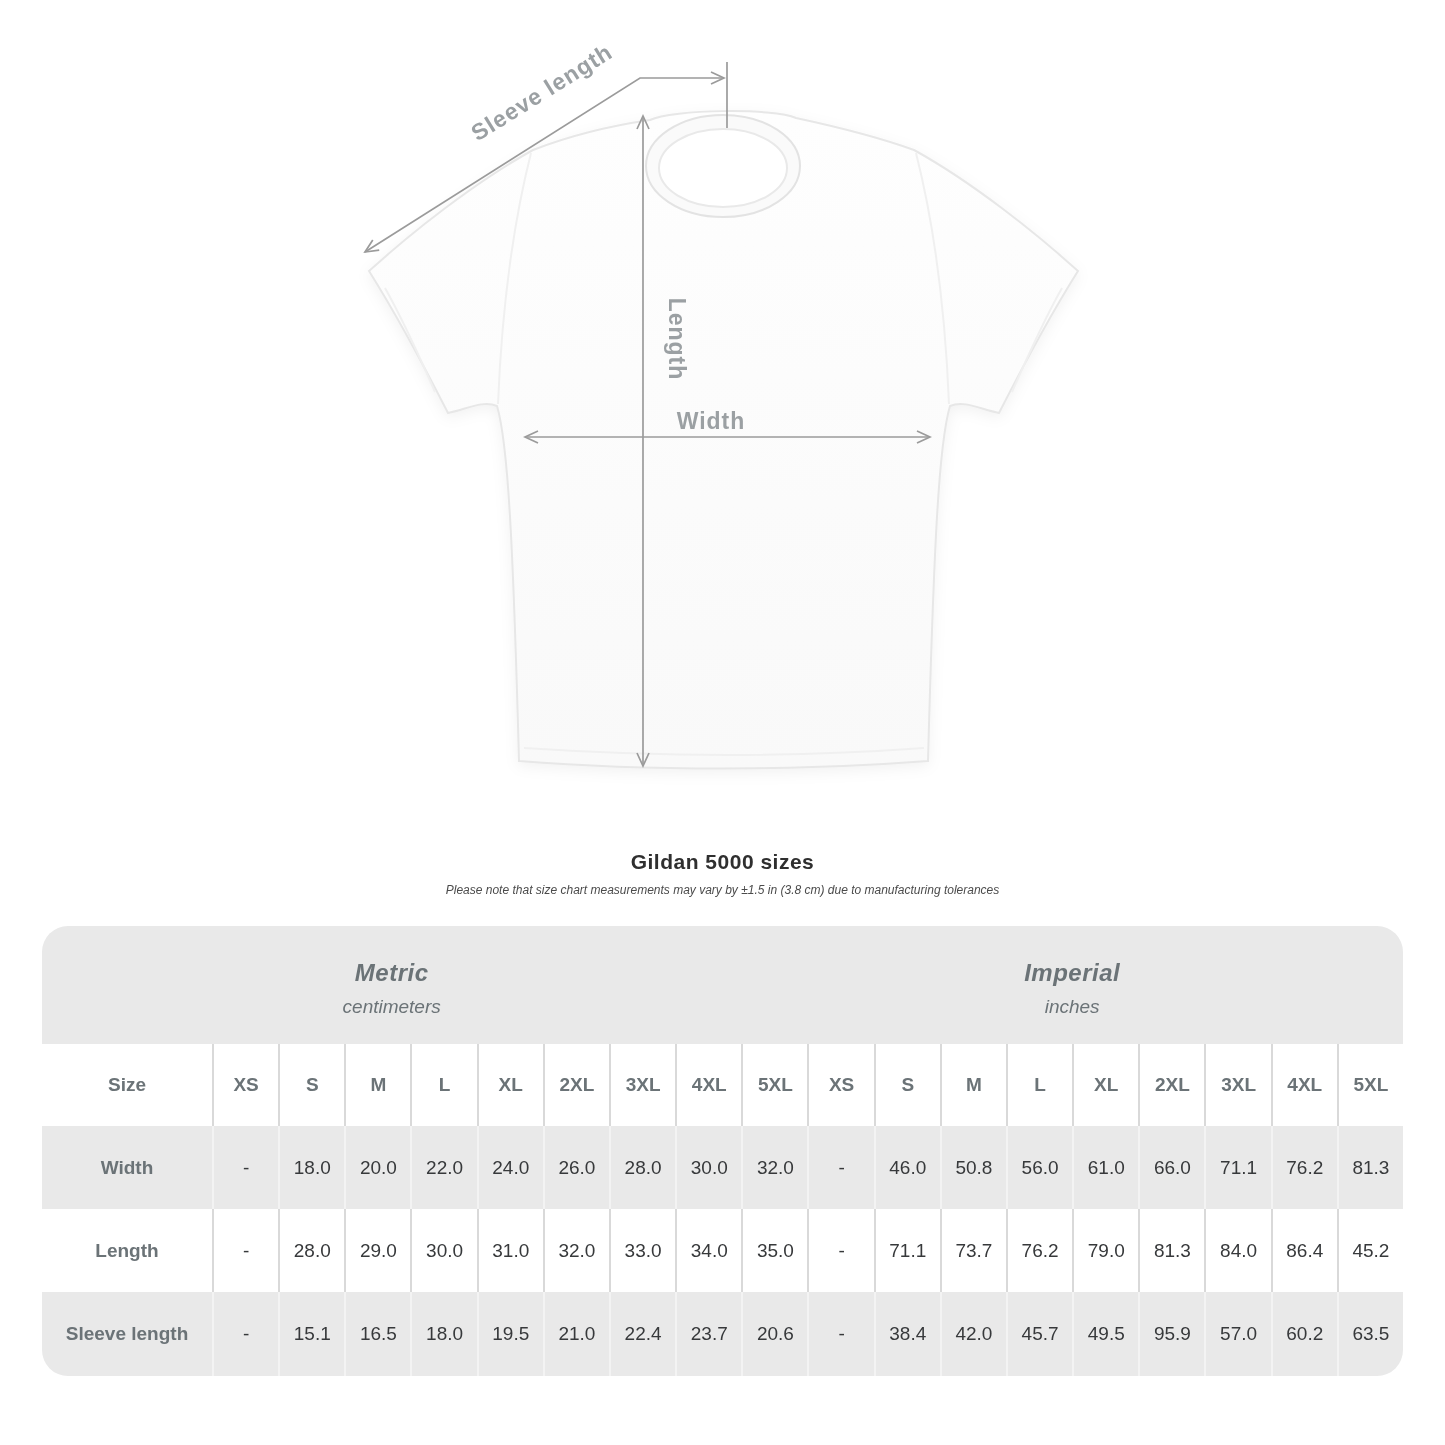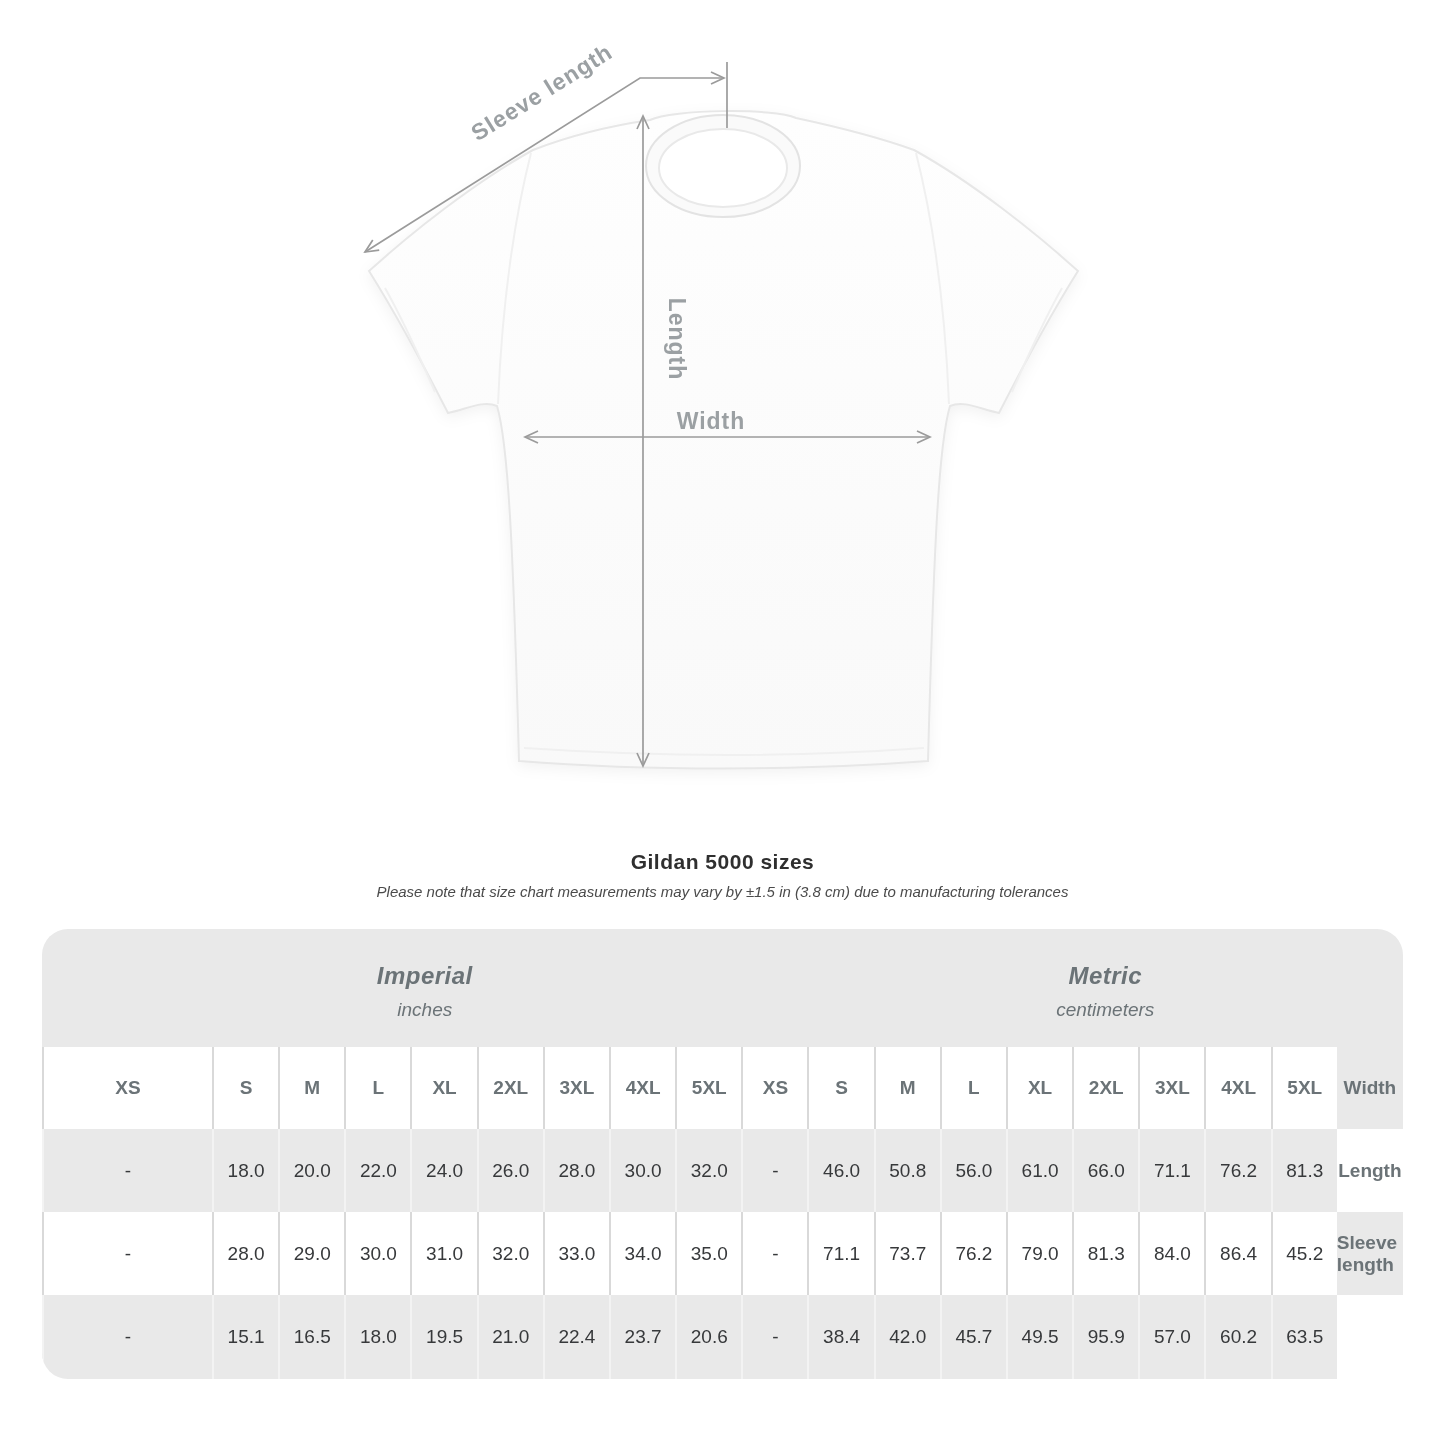--- a/index.html
+++ b/index.html
@@ -32,21 +32,21 @@
   .title-block { text-align: center; }
   .page-title {
     margin: 4px 0 0 0;
     font-size: 21px;
     font-weight: bold;
     color: #2f2f2f;
     letter-spacing: 0.5px;
   }
   .page-subtitle {
     margin: 9px 0 0 0;
-    font-size: 15px;
+    font-size: 12px;
     font-style: italic;
     color: #4b4b4b;
   }
   .size-table {
     width: 1361px;
     margin: 29px auto 0 auto;
     display: grid;
     grid-template-columns: 170px repeat(18, 1fr);
     grid-template-rows: 118px 82px 83px 83px 84px;
     border-radius: 26px;
@@ -138,28 +138,29 @@
     <text class="dim-label" x="711" y="429" text-anchor="middle">Width</text>
   </svg>
 </div>
 
 <div class="title-block">
   <h1 class="page-title">Gildan 5000 sizes</h1>
   <p class="page-subtitle">Please note that size chart measurements may vary by ±1.5 in (3.8 cm) due to manufacturing tolerances</p>
 </div>
 
 <div id="size-table" class="size-table">
+    <div class="band band-metric">
+      <div class="band-label">Metric</div>
+      <div class="band-sub">centimeters</div>
+    </div>
     <div class="band band-imperial">
       <div class="band-label">Imperial</div>
       <div class="band-sub">inches</div>
     </div>
-    <div class="band band-metric">
-      <div class="band-label">Metric</div>
-      <div class="band-sub">centimeters</div>
-    </div>
+    <div class="cell head">Size</div>
     <div class="cell head sep">XS</div>
     <div class="cell head sep">S</div>
     <div class="cell head sep">M</div>
     <div class="cell head sep">L</div>
     <div class="cell head sep">XL</div>
     <div class="cell head sep">2XL</div>
     <div class="cell head sep">3XL</div>
     <div class="cell head sep">4XL</div>
     <div class="cell head sep">5XL</div>
     <div class="cell head sep">XS</div>

